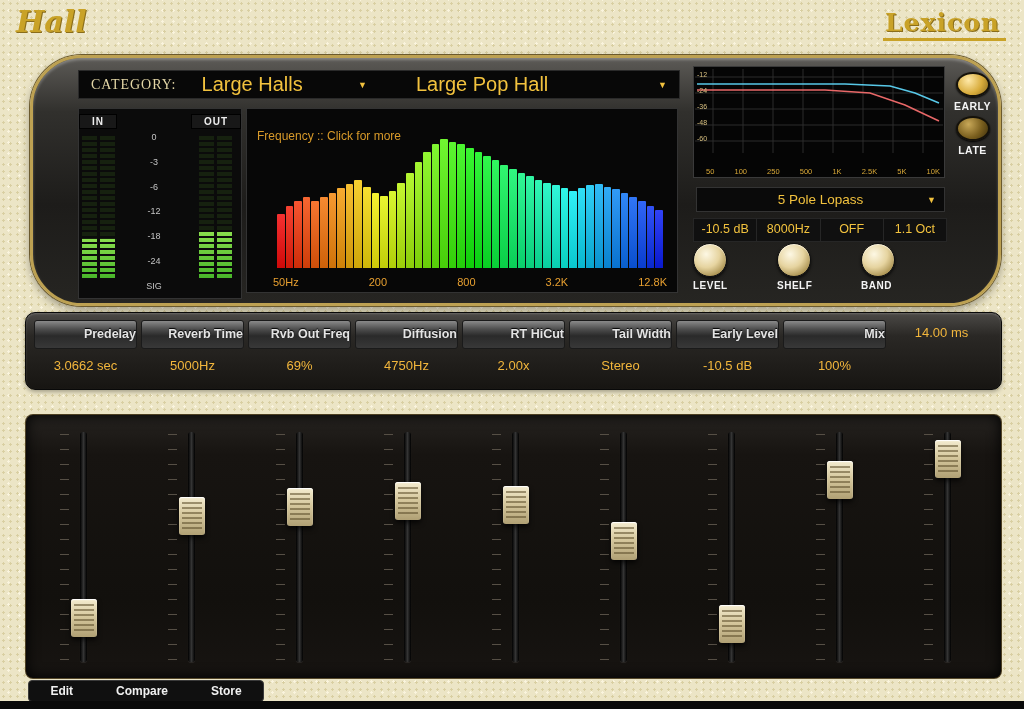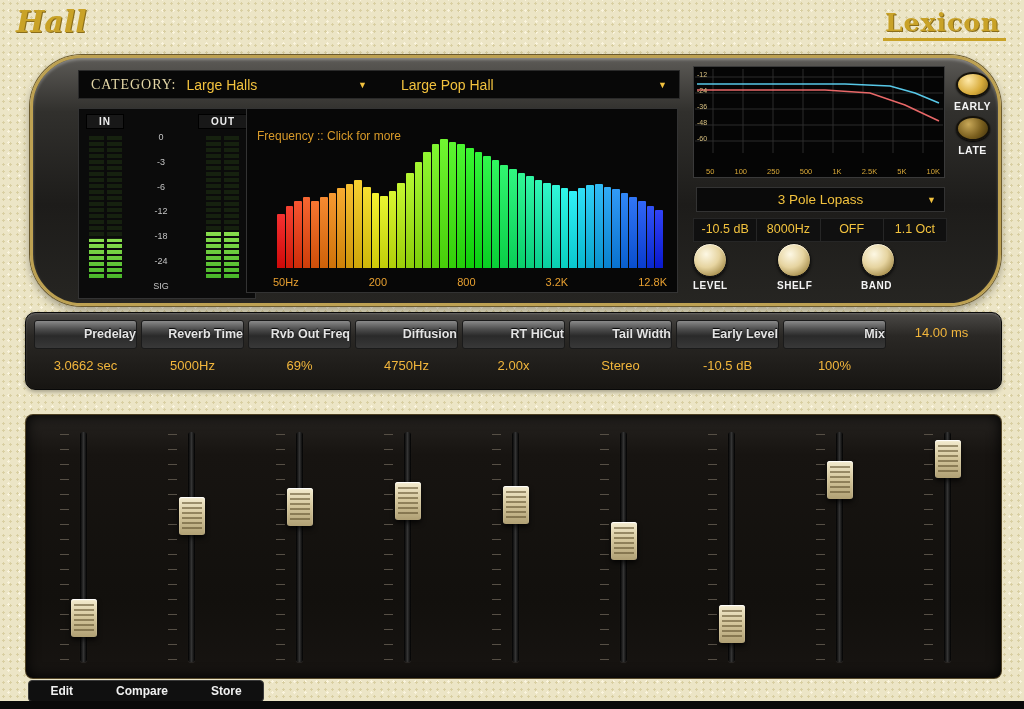--- a/index.html
+++ b/index.html
@@ -22,25 +22,25 @@
   
   .main-panel{position:absolute;left:30px;top:55px;width:965px;height:245px;border-radius:52px;
     background:linear-gradient(180deg,#5c5a56,#31302d 22%,#1d1c1a 60%,#262522);
     border:3px solid #bda152;
     box-shadow:0 0 0 1px #6b5a2e, 0 4px 10px rgba(0,0,0,.35), inset 0 2px 3px rgba(255,255,255,.28);}
   .category-bar{position:absolute;left:45px;top:12px;width:600px;height:27px;background:#080808;
     border:1px solid #2a2a2a;display:flex;align-items:center;}
   .cat-half{flex:1;display:flex;align-items:center;padding:0 12px;height:100%;}
   .cat-label{font-family:"Liberation Serif",serif;font-variant:small-caps;color:#e3d6a6;
     font-size:14px;letter-spacing:1px;}
-  .cat-value{color:#f2c23e;font-size:14px;margin-left:10px;}
+  .cat-value{color:#f2c23e;font-size:20px;margin-left:25px;}
   .chev{color:#f2c23e;font-size:9px;margin-left:auto;}
   
   .meters-block{position:absolute;left:45px;top:50px;width:162px;height:183px;background:#0b0b0b;
-    border:1px solid #333;display:flex;padding:3px 7px;gap:24px;}
+    border:1px solid #333;display:flex;padding:3px 0;gap:24px;}
   .meter-col{display:flex;flex-direction:column;align-items:center;flex:1;}
   .meter-head{background:#181818;border:1px solid #000;color:#eee;font-size:10px;font-weight:bold;
     padding:1px 12px;margin-top:2px;letter-spacing:1px;}
   .mbars{display:flex;gap:3px;margin-top:5px;height:146px;}
   .mbar{width:15px;height:100%;position:relative;background:#16210f;overflow:hidden;}
   .mlit{position:absolute;bottom:0;left:0;right:0;background:linear-gradient(180deg,#8ade4e,#46b428);}
   .mbar::after{content:'';position:absolute;inset:0;
     background:repeating-linear-gradient(180deg,#0b0b0b 0 2px, transparent 2px 6px);}
   .meter-scale{display:flex;flex-direction:column;justify-content:space-between;align-items:center;
     padding:20px 0 4px;width:36px;}
@@ -267,21 +267,21 @@
   </div>
 
   <div class="early-late">
     <div class="el-btn el-on"></div>
     <div class="el-label">EARLY</div>
     <div class="el-btn el-off"></div>
     <div class="el-label">LATE</div>
   </div>
 
   <div class="filter-bar">
-    <span>3 Pole Lopass</span>
+    <span>5 Pole Lopass</span>
     <span class="chev fchev">▼</span>
   </div>
 
   <div class="values-row" id="knob-values">
       <div class="kval">-10.5 dB</div>
       <div class="kval">8000Hz</div>
       <div class="kval">OFF</div>
       <div class="kval">1.1 Oct</div>
     </div>
   <div class="knobs-row" id="knobs-row">

